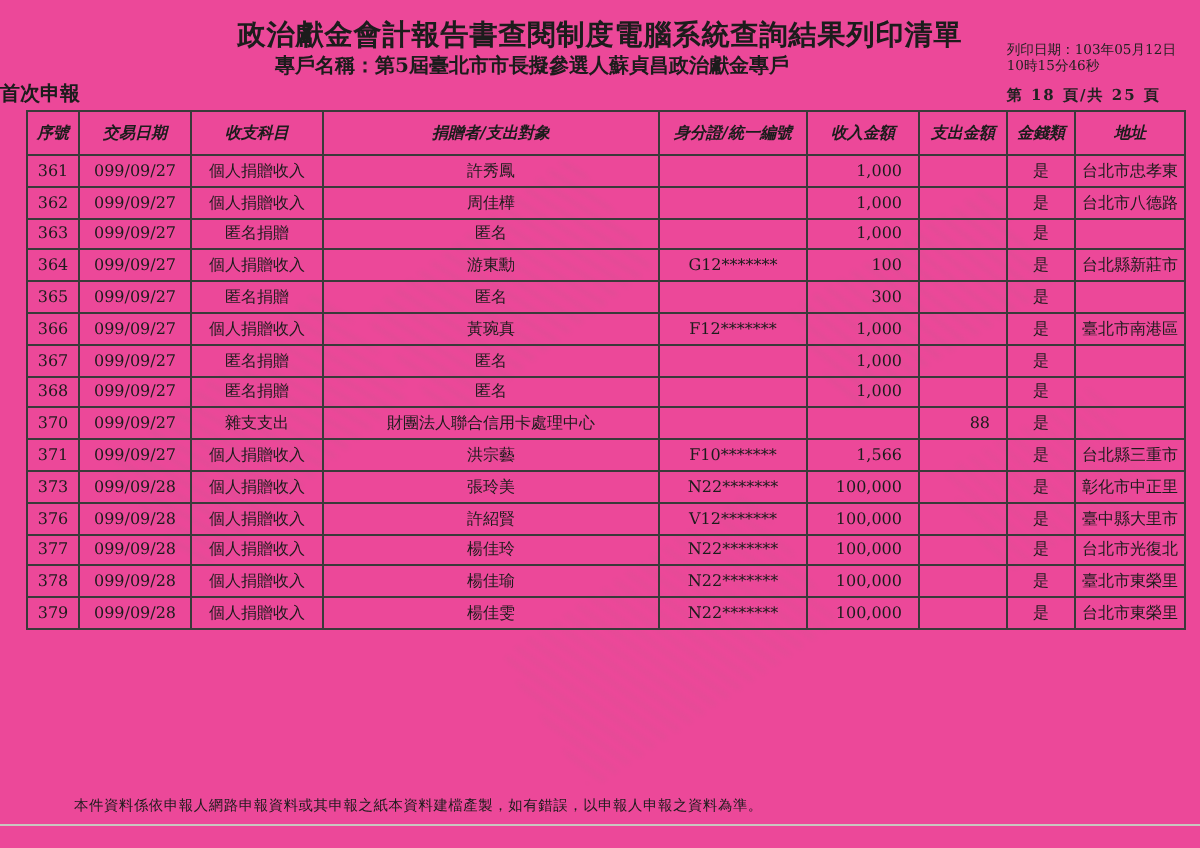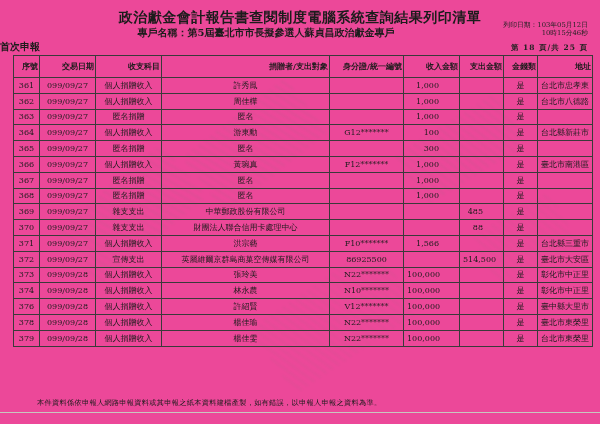--- a/index.html
+++ b/index.html
@@ -20,42 +20,43 @@
   .doc-subtitle{
     position:absolute;top:26px;left:0;right:68px;
     text-align:center;font-size:10px;font-weight:bold;white-space:nowrap;
   }
   .doc-reporttype{
     position:absolute;top:40px;left:0;right:60px;
     text-align:left;font-size:10px;font-weight:bold;
   }
   .print-meta{
     position:absolute;top:21px;right:12px;
-    text-align:right;font-size:6.8px;line-height:8px;color:#222;
+    font-size:6.8px;line-height:8px;color:#222;
   }
   .page-info{
     margin-top:7px;font-size:7.5px;font-weight:bold;letter-spacing:1px;
   }
 
   table.report{
     position:absolute;left:13px;top:55px;width:579px;
     border-collapse:collapse;table-layout:fixed;
   }
   .report th,.report td{
     border:1px solid #3a3a3a;
     padding:0 3px;overflow:hidden;white-space:nowrap;
   }
   .report thead th{
-    height:21px;font-size:8px;font-weight:bold;text-align:right;
+    height:21px;font-size:8px;font-weight:bold;text-align:center;
     padding:0 1px;
+    font-style:italic;
   }
   .report tbody td{height:14.8px;font-size:8px;}
   .report td.a-c{text-align:center;}
   .report td.a-l{text-align:center;}
-  .report td.a-r{text-align:right;padding-right:20px;}
+  .report td.a-r{text-align:right;padding-right:8px;}
 
   .foot-note{
     position:absolute;left:37px;top:398px;
     font-size:7.2px;letter-spacing:.3px;white-space:nowrap;
   }
   .bottom-line{
     position:absolute;left:0;right:0;top:412px;height:1px;
     background:#c9c6bf;
   }
 
@@ -200,31 +201,20 @@
           <td class="a-c">099/09/27</td>
           <td class="a-l">匿名捐贈</td>
           <td class="a-l">匿名</td>
           <td class="a-l"></td>
           <td class="a-r">1,000</td>
           <td class="a-r"></td>
           <td class="a-c">是</td>
           <td class="a-c"></td>
         </tr>
         <tr>
-          <td class="a-c">369</td>
-          <td class="a-c">099/09/27</td>
-          <td class="a-l">雜支支出</td>
-          <td class="a-l">中華郵政股份有限公司</td>
-          <td class="a-l"></td>
-          <td class="a-r"></td>
-          <td class="a-r">485</td>
-          <td class="a-c">是</td>
-          <td class="a-c"></td>
-        </tr>
-        <tr>
           <td class="a-c">370</td>
           <td class="a-c">099/09/27</td>
           <td class="a-l">雜支支出</td>
           <td class="a-l">財團法人聯合信用卡處理中心</td>
           <td class="a-l"></td>
           <td class="a-r"></td>
           <td class="a-r">88</td>
           <td class="a-c">是</td>
           <td class="a-c"></td>
         </tr>
@@ -233,62 +223,51 @@
           <td class="a-c">099/09/27</td>
           <td class="a-l">個人捐贈收入</td>
           <td class="a-l">洪宗藝</td>
           <td class="a-l">F10*******</td>
           <td class="a-r">1,566</td>
           <td class="a-r"></td>
           <td class="a-c">是</td>
           <td class="a-c">台北縣三重市</td>
         </tr>
         <tr>
-          <td class="a-c">372</td>
-          <td class="a-c">099/09/27</td>
-          <td class="a-l">宣傳支出</td>
-          <td class="a-l">英屬維爾京群島商菓空傳媒有限公司</td>
-          <td class="a-l">86925500</td>
-          <td class="a-r"></td>
-          <td class="a-r">514,500</td>
-          <td class="a-c">是</td>
-          <td class="a-c">臺北市大安區</td>
-        </tr>
-        <tr>
           <td class="a-c">373</td>
           <td class="a-c">099/09/28</td>
           <td class="a-l">個人捐贈收入</td>
           <td class="a-l">張玲美</td>
           <td class="a-l">N22*******</td>
-          <td class="a-r">100,000</td>
-          <td class="a-r"></td>
-          <td class="a-c">是</td>
-          <td class="a-c">彰化市中正里</td>
-        </tr>
-        <tr>
-          <td class="a-c">374</td>
-          <td class="a-c">099/09/28</td>
-          <td class="a-l">個人捐贈收入</td>
-          <td class="a-l">林永農</td>
-          <td class="a-l">N10*******</td>
           <td class="a-r">100,000</td>
           <td class="a-r"></td>
           <td class="a-c">是</td>
           <td class="a-c">彰化市中正里</td>
         </tr>
         <tr>
           <td class="a-c">376</td>
           <td class="a-c">099/09/28</td>
           <td class="a-l">個人捐贈收入</td>
           <td class="a-l">許紹賢</td>
           <td class="a-l">V12*******</td>
           <td class="a-r">100,000</td>
           <td class="a-r"></td>
           <td class="a-c">是</td>
           <td class="a-c">臺中縣大里市</td>
+        </tr>
+        <tr>
+          <td class="a-c">377</td>
+          <td class="a-c">099/09/28</td>
+          <td class="a-l">個人捐贈收入</td>
+          <td class="a-l">楊佳玲</td>
+          <td class="a-l">N22*******</td>
+          <td class="a-r">100,000</td>
+          <td class="a-r"></td>
+          <td class="a-c">是</td>
+          <td class="a-c">台北市光復北</td>
         </tr>
         <tr>
           <td class="a-c">378</td>
           <td class="a-c">099/09/28</td>
           <td class="a-l">個人捐贈收入</td>
           <td class="a-l">楊佳瑜</td>
           <td class="a-l">N22*******</td>
           <td class="a-r">100,000</td>
           <td class="a-r"></td>
           <td class="a-c">是</td>

